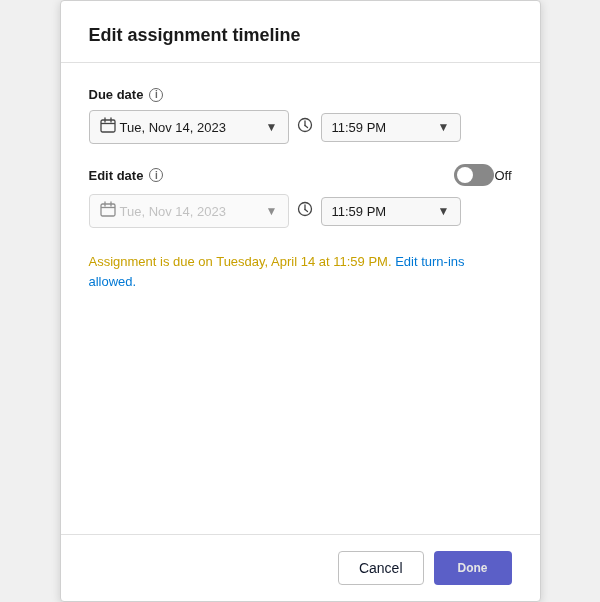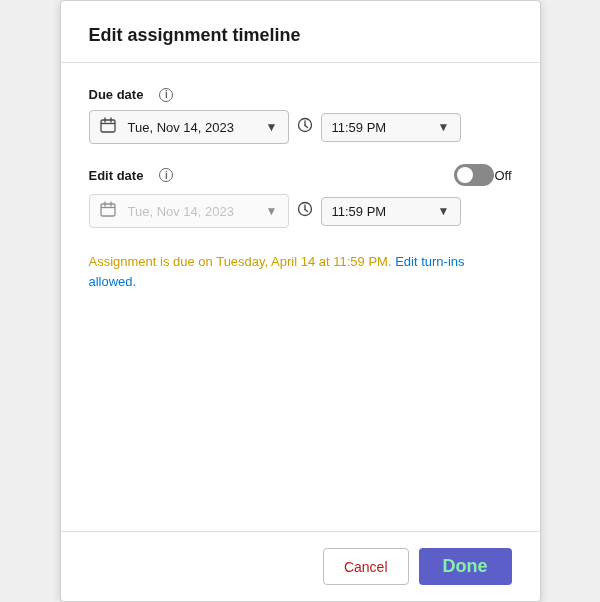--- a/index.html
+++ b/index.html
@@ -54,21 +54,21 @@
       justify-content: space-between;
       margin-bottom: 8px;
     }
 
     .field-label {
       font-size: 13px;
       font-weight: 600;
       color: #1a1a1a;
       display: flex;
       align-items: center;
-      gap: 16px;
+      gap: 6px;
     }
 
     .info-icon {
       width: 14px;
       height: 14px;
       border-radius: 50%;
       border: 1.5px solid #666;
       display: inline-flex;
       align-items: center;
       justify-content: center;
@@ -87,21 +87,21 @@
 
     .date-picker {
       display: flex;
       align-items: center;
       border: 1px solid #c0c0c0;
       border-radius: 4px;
       padding: 6px 10px;
       background: #f8f8f8;
       cursor: pointer;
       min-width: 200px;
-      gap: 12px;
+      gap: 4px;
     }
 
     .date-picker.disabled {
       opacity: 0.6;
     }
 
     .calendar-icon {
       color: #444;
       font-size: 16px;
       flex-shrink: 0;
@@ -209,32 +209,32 @@
       justify-content: flex-end;
       gap: 10px;
     }
 
     .btn-cancel {
       padding: 8px 20px;
       font-size: 14px;
       border: 1px solid #c0c0c0;
       border-radius: 4px;
       background: #ffffff;
-      color: #b91c1c;
+      color: #0f172a;
       cursor: pointer;
       font-weight: 500;
     }
 
     .btn-done {
       padding: 8px 24px;
-      font-size: 18px;
+      font-size: 12px;
       border: none;
       border-radius: 4px;
       background: #5b5fc7;
-      color: #86efac;
+      color: #e5e5e5;
       cursor: pointer;
       font-weight: 600;
     }
   </style>
 </head>
 <body>
 
 <div class="dialog">
   <div class="dialog-header">
     <h2 class="dialog-title">Edit assignment timeline</h2>

